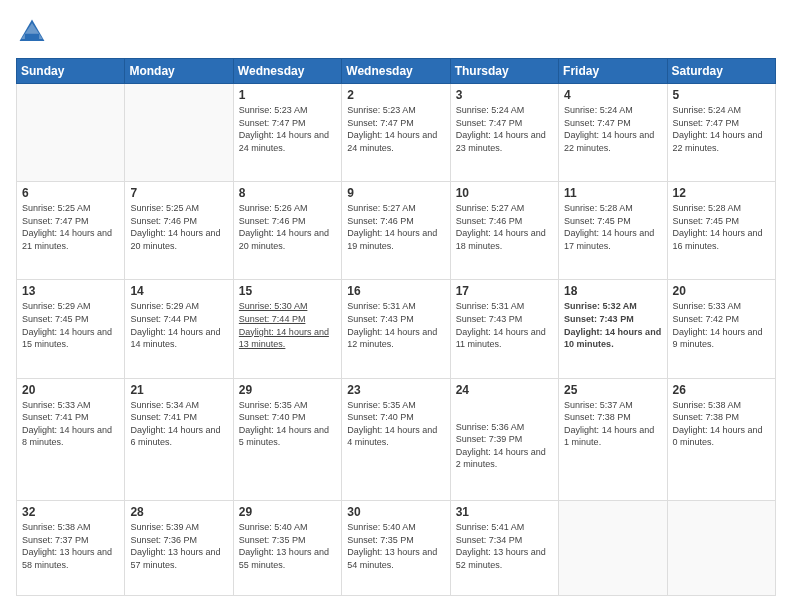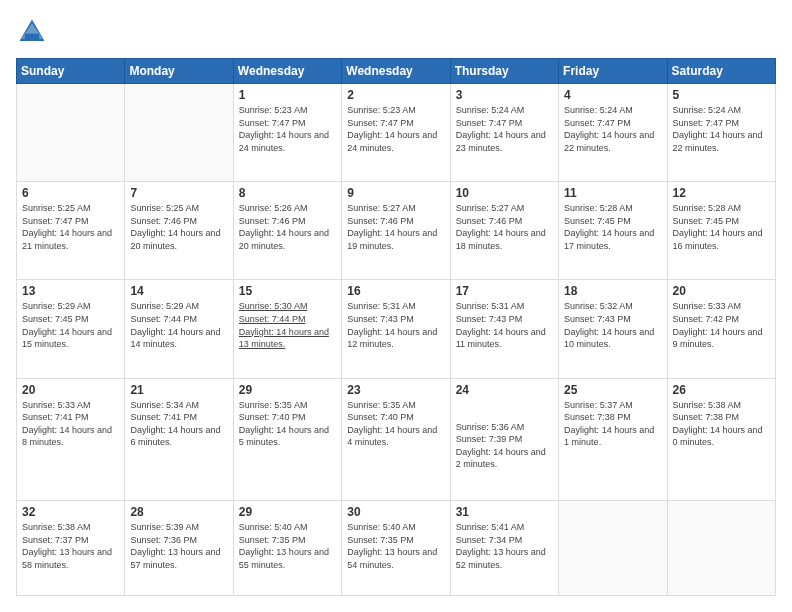--- a/index.html
+++ b/index.html
@@ -235,21 +235,21 @@
 Daylight: 14 hours and 12 minutes.</div>
           </td>
           <td>
             <span class="day-num">17</span>
             <div class="day-info" style="white-space: pre-line;">Sunrise: 5:31 AM
 Sunset: 7:43 PM
 Daylight: 14 hours and 11 minutes.</div>
           </td>
           <td>
             <span class="day-num">18</span>
-            <div class="day-info" style="white-space: pre-line;">Sunrise: 5:32 AM
+            <div class="day-info" style="white-space: pre-line; font-weight: bold;">Sunrise: 5:32 AM
 Sunset: 7:43 PM
 Daylight: 14 hours and 10 minutes.</div>
           </td>
           <td>
             <span class="day-num">20</span>
             <div class="day-info" style="white-space: pre-line;">Sunrise: 5:33 AM
 Sunset: 7:42 PM
 Daylight: 14 hours and 9 minutes.</div>
           </td>
         </tr>

